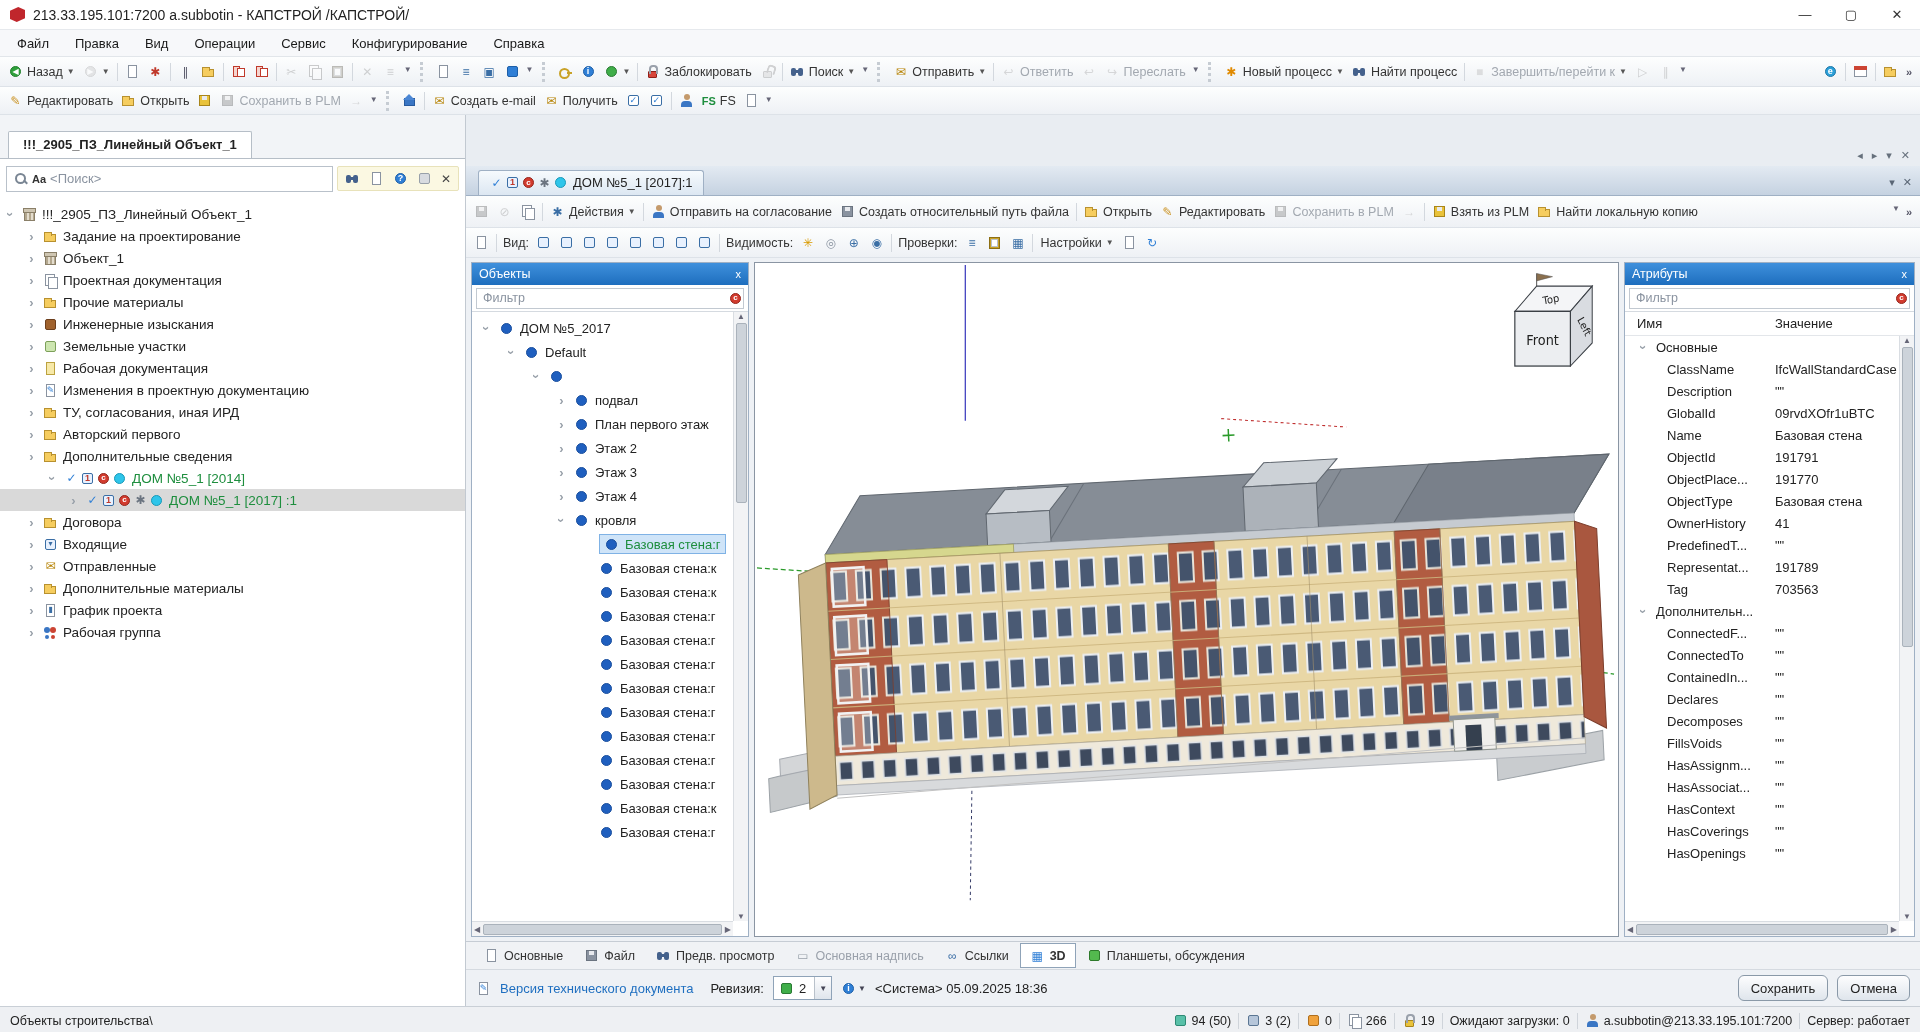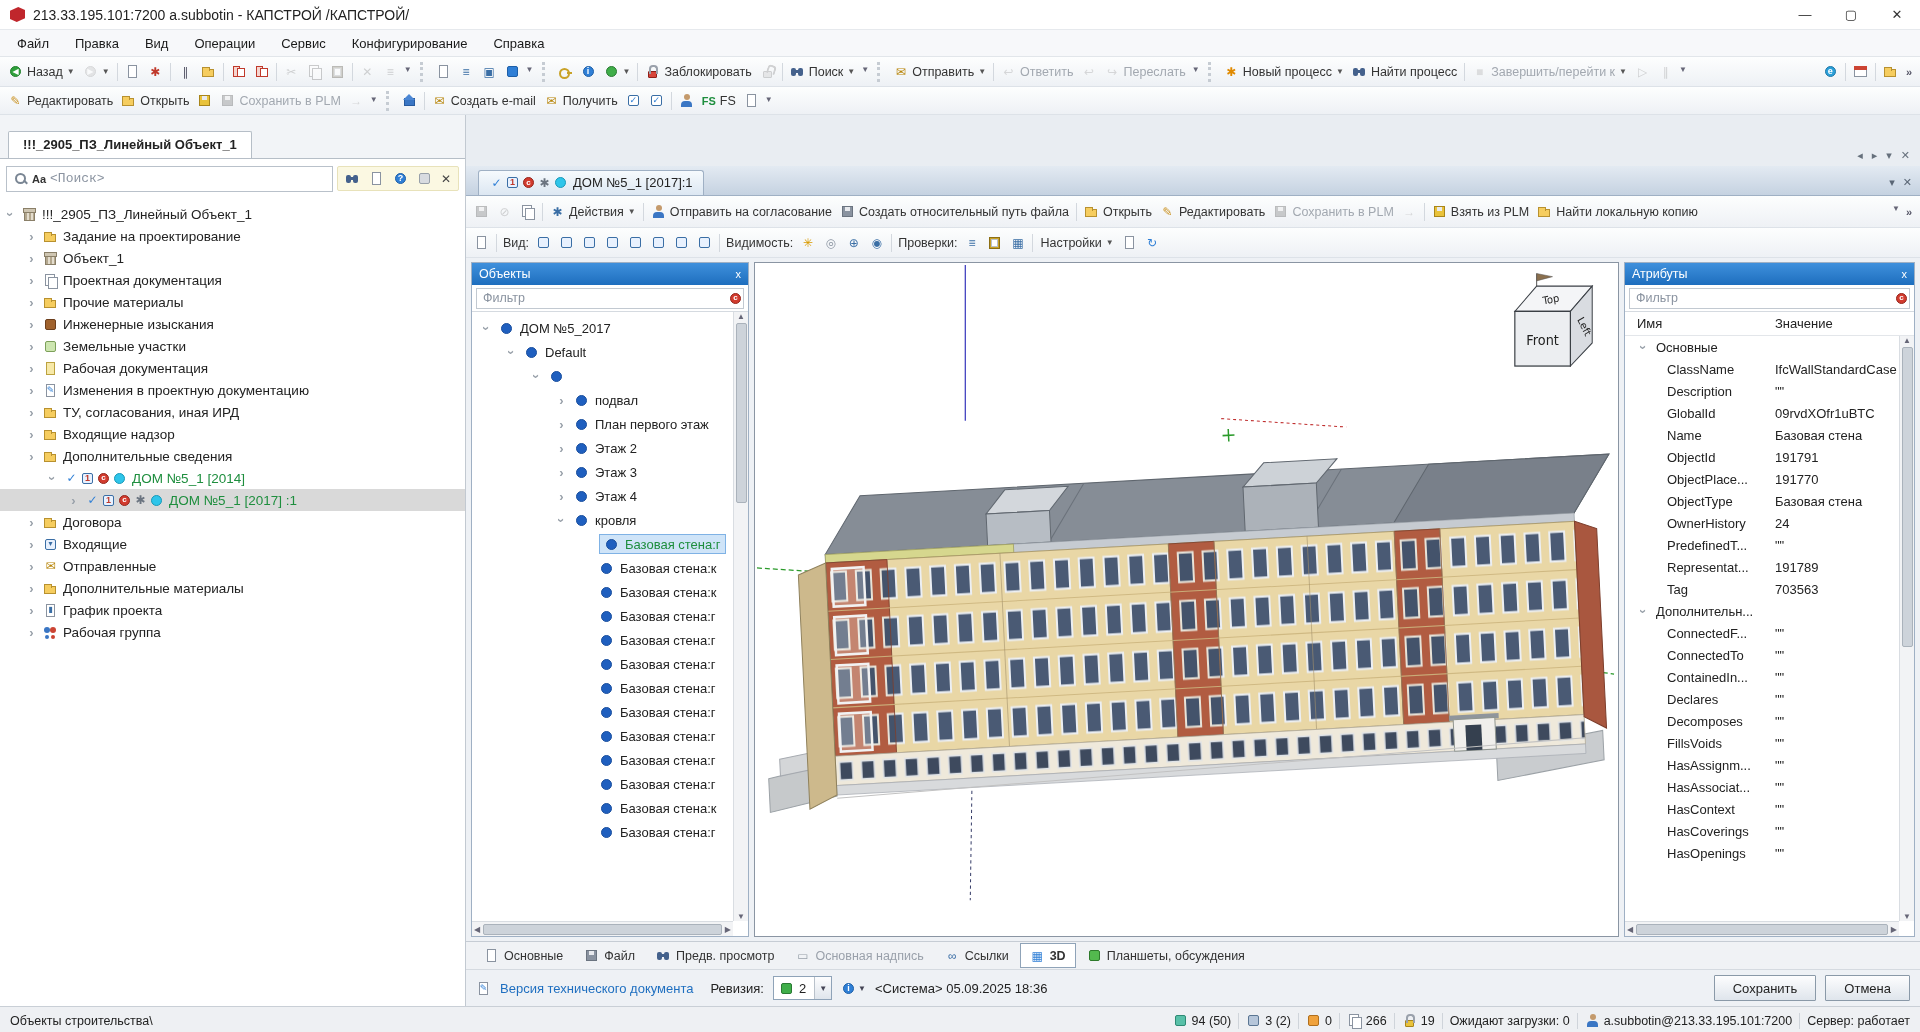--- a/index.html
+++ b/index.html
@@ -66,21 +66,21 @@
   .ci-bank::after{content:"";position:absolute;left:1px;right:1px;top:1px;height:3px;background:#cfc6b2;border:1px solid #8a7f68}
   .ci-tree::before{content:"";position:absolute;left:2px;top:2px;bottom:2px;width:5px;background:#f6d5cf;border:1px solid #c0392b}
   .ci-tree::after{content:"";position:absolute;right:1px;top:4px;width:6px;height:7px;background:#fff;border:1px solid #c0392b}
   
   .main{display:flex;height:891px;min-height:0}
   .leftcol{width:466px;display:flex;flex-direction:column;background:#f2f4f7;border-right:1px solid #c2c9d1;padding-top:13px}
   .ltabstrip{height:30px;display:flex;align-items:flex-end;padding-left:8px}
   .ltab{background:#fff;border:1px solid #b6bec7;border-bottom:none;padding:5px 14px 6px;font-weight:bold;font-size:13px;border-radius:2px 2px 0 0}
   .lsearchrow{height:40px;display:flex;align-items:center;gap:4px;background:#fff;border-top:1px solid #b6bec7;padding:0 6px}
   .searchbox{flex:1;display:flex;align-items:center;gap:4px;border:1px solid #b9c1ca;height:26px;background:#fff;padding:0 6px}
-  .searchbox input{border:none;outline:none;flex:1;font-size:13px;color:#333;font-family:Liberation Mono, monospace}
+  .searchbox input{border:none;outline:none;flex:1;font-size:13px;color:#333;font-family:Liberation Sans, sans-serif}
   .searchbox input::placeholder{color:#8a93a0}
   .caselbl{font-weight:bold;font-size:11px;color:#333}
   .s-icons{display:flex;gap:9px;align-items:center;background:#fbf8e2;border:1px solid #e8e2ba;padding:4px 7px;border-radius:2px}
   .ltree{flex:1;background:#fff;padding-top:5px;overflow:hidden;font-size:13.5px}
   .trow{display:flex;align-items:center;height:22px;gap:5px;white-space:nowrap;padding-right:6px}
   .trow.sel{background:#d9d9d9}
   .tarr{width:13px;flex:none;color:#98a0a9;font-size:13px;font-weight:bold;text-align:center;line-height:1}
   .tarr.open{transform:rotate(90deg)}
   .green{color:#1e8e3e}
   .badges{display:flex;gap:1px;align-items:center}
@@ -122,21 +122,21 @@
   
   .btabs{height:28px;display:flex;align-items:center;background:#f0f2f5;border-top:1px solid #c6ccd4;padding-left:8px;gap:1px;font-size:12.5px;flex:none}
   .btab{display:flex;gap:5px;align-items:center;padding:4px 9px;border:1px solid transparent;color:#333}
   .btab.active{background:#fff;border-color:#8fa3b8;font-weight:bold}
   .btab.dis{color:#9aa1ab}
   .revbar{height:37px;display:flex;align-items:center;gap:9px;background:#eef1f5;border-top:1px solid #d5dae0;padding:0 10px;font-size:13px;flex:none}
   .revlink{color:#1f6fc0}
   .combo{display:flex;align-items:center;border:1px solid #8fa3b8;background:#fff;height:24px;padding-left:5px;gap:5px}
   .combo .cb{width:17px;align-self:stretch;background:linear-gradient(#fdfdfe,#dfe5ec);border-left:1px solid #b9c1ca;display:flex;align-items:center;justify-content:center;font-size:8px;color:#445;margin-left:3px}
   .qbtn{display:flex;align-items:center;gap:2px;font-size:8px;color:#445}
-  .btn{height:26px;padding:0 18px;border:1px solid #8a99a8;border-radius:1px;background:linear-gradient(#fdfdfe,#dfe5ec);font-size:13px;font-family:inherit;color:#222}
+  .btn{height:26px;padding:0 12px;border:1px solid #8a99a8;border-radius:6px;background:linear-gradient(#fdfdfe,#dfe5ec);font-size:13px;font-family:inherit;color:#222}
   
   .statusbar{height:28px;display:flex;align-items:center;background:#eef0f3;border-top:1px solid #c9cfd6;padding:0 10px;font-size:12.5px;gap:7px}
   .ssep{width:1px;height:16px;background:#cfd4da}
   .sitem{display:flex;align-items:center;gap:4px}
 </style>
 </head>
 <body>
 
 <div class="titlebar">
   <span class="logo"></span>
@@ -492,21 +492,21 @@
           <span>Изменения в проектную документацию</span>
         </div>
         <div class="trow" style="padding-left: 25px;">
           <span class="tarr">›</span>
           <span class="ci ci-folder"></span>
           <span>ТУ, согласования, иная ИРД</span>
         </div>
         <div class="trow" style="padding-left: 25px;">
           <span class="tarr">›</span>
           <span class="ci ci-folder"></span>
-          <span>Входящие надзор</span>
+          <span>Авторский первого</span>
         </div>
         <div class="trow" style="padding-left: 25px;">
           <span class="tarr">›</span>
           <span class="ci ci-folder"></span>
           <span>Дополнительные сведения</span>
         </div>
         <div class="trow" style="padding-left: 46px;">
           <span class="tarr open">›</span>
           <span class="badges">
             <span class="ci">
@@ -1096,21 +1096,21 @@
             <div class="arow">
               <span class="an"><span>ObjectPlace...</span></span>
               <span class="av">191770</span>
             </div>
             <div class="arow">
               <span class="an"><span>ObjectType</span></span>
               <span class="av">Базовая стена</span>
             </div>
             <div class="arow">
               <span class="an"><span>OwnerHistory</span></span>
-              <span class="av">24</span>
+              <span class="av">41</span>
             </div>
             <div class="arow">
               <span class="an"><span>PredefinedT...</span></span>
               <span class="av">""</span>
             </div>
             <div class="arow">
               <span class="an"><span>Representat...</span></span>
               <span class="av">191789</span>
             </div>
             <div class="arow">

